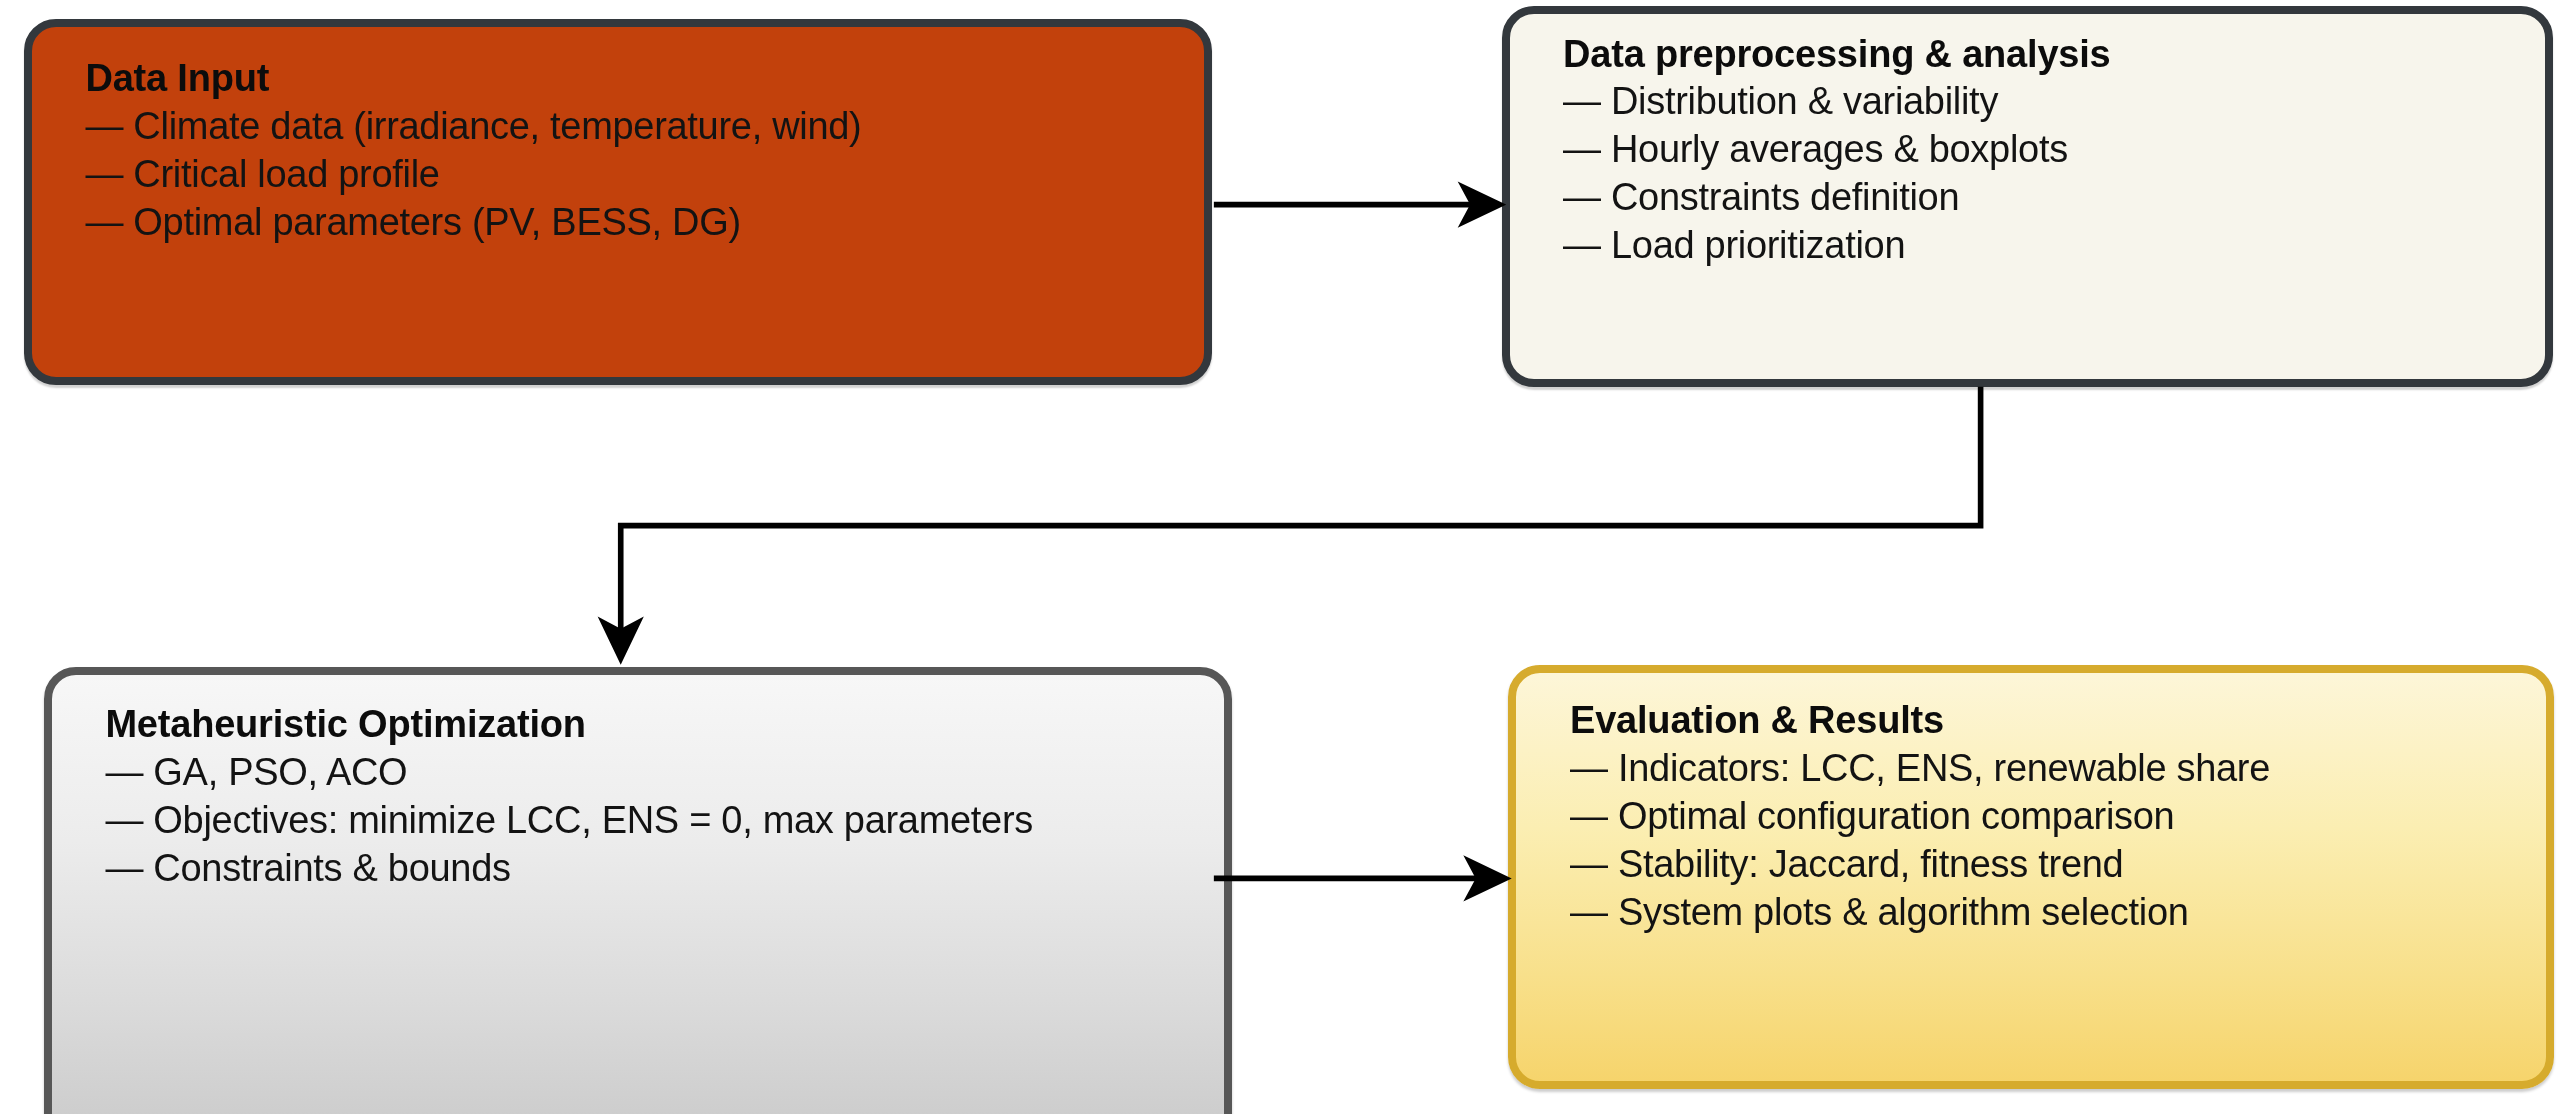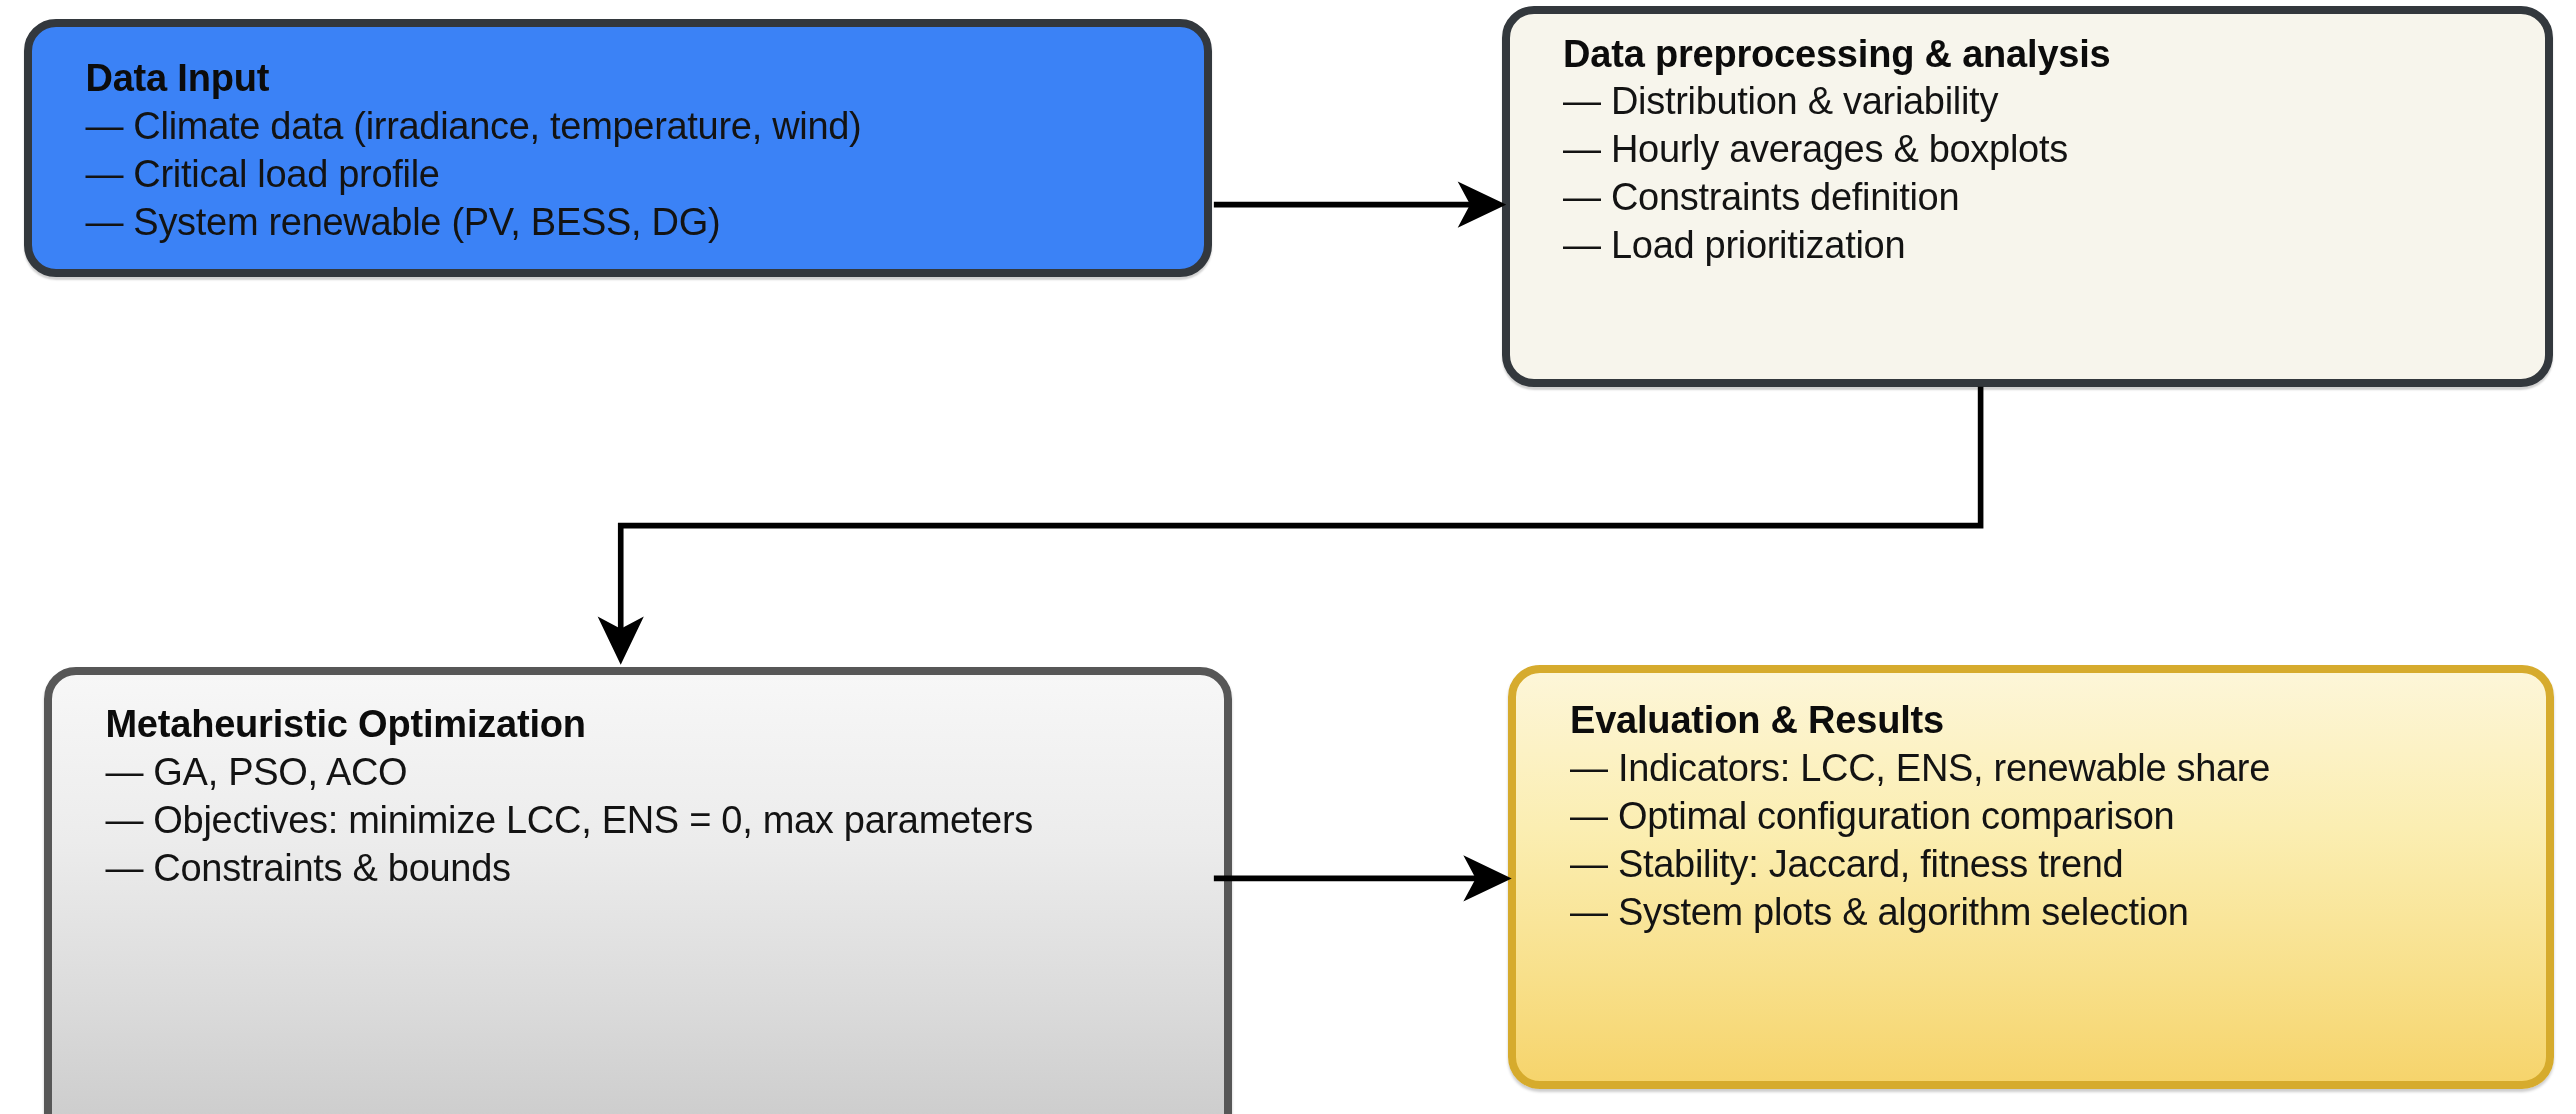--- a/index.html
+++ b/index.html
@@ -53,22 +53,22 @@
     padding-left: 0;
     text-indent: -49px;
     margin-left: 49px;
   }
 
   
   #box-data-input {
     left: 24.4px;
     top: 19px;
     width: 1188px;
-    height: 258px;
-    background: #3b82f6;
+    height: 366px;
+    background: #c2410c;
     border: 8.4px solid #33383d;
     box-shadow: 0 2.8px 1.9px rgba(0,0,0,0.18);
   }
   #box-data-input .node-inner { padding-left: 53px; padding-top: 28px; }
 
   
   #box-preprocessing {
     left: 1502px;
     top: 5.6px;
     width: 1051px;
@@ -117,21 +117,21 @@
 <body>
 
 <div id="canvas">
 
   <div class="node" id="box-data-input">
     <div class="node-inner">
       <div class="node-title">Data Input</div>
       <ul class="bullets">
         <li class="bullet">— Climate data (irradiance, temperature, wind)</li>
         <li class="bullet">— Critical load profile</li>
-        <li class="bullet">— System renewable (PV, BESS, DG)</li>
+        <li class="bullet">— Optimal parameters (PV, BESS, DG)</li>
       </ul>
     </div>
   </div>
 
   <div class="node" id="box-preprocessing">
     <div class="node-inner">
       <div class="node-title">Data preprocessing &amp; analysis</div>
       <ul class="bullets">
         <li class="bullet">— Distribution &amp; variability</li>
         <li class="bullet">— Hourly averages &amp; boxplots</li>

